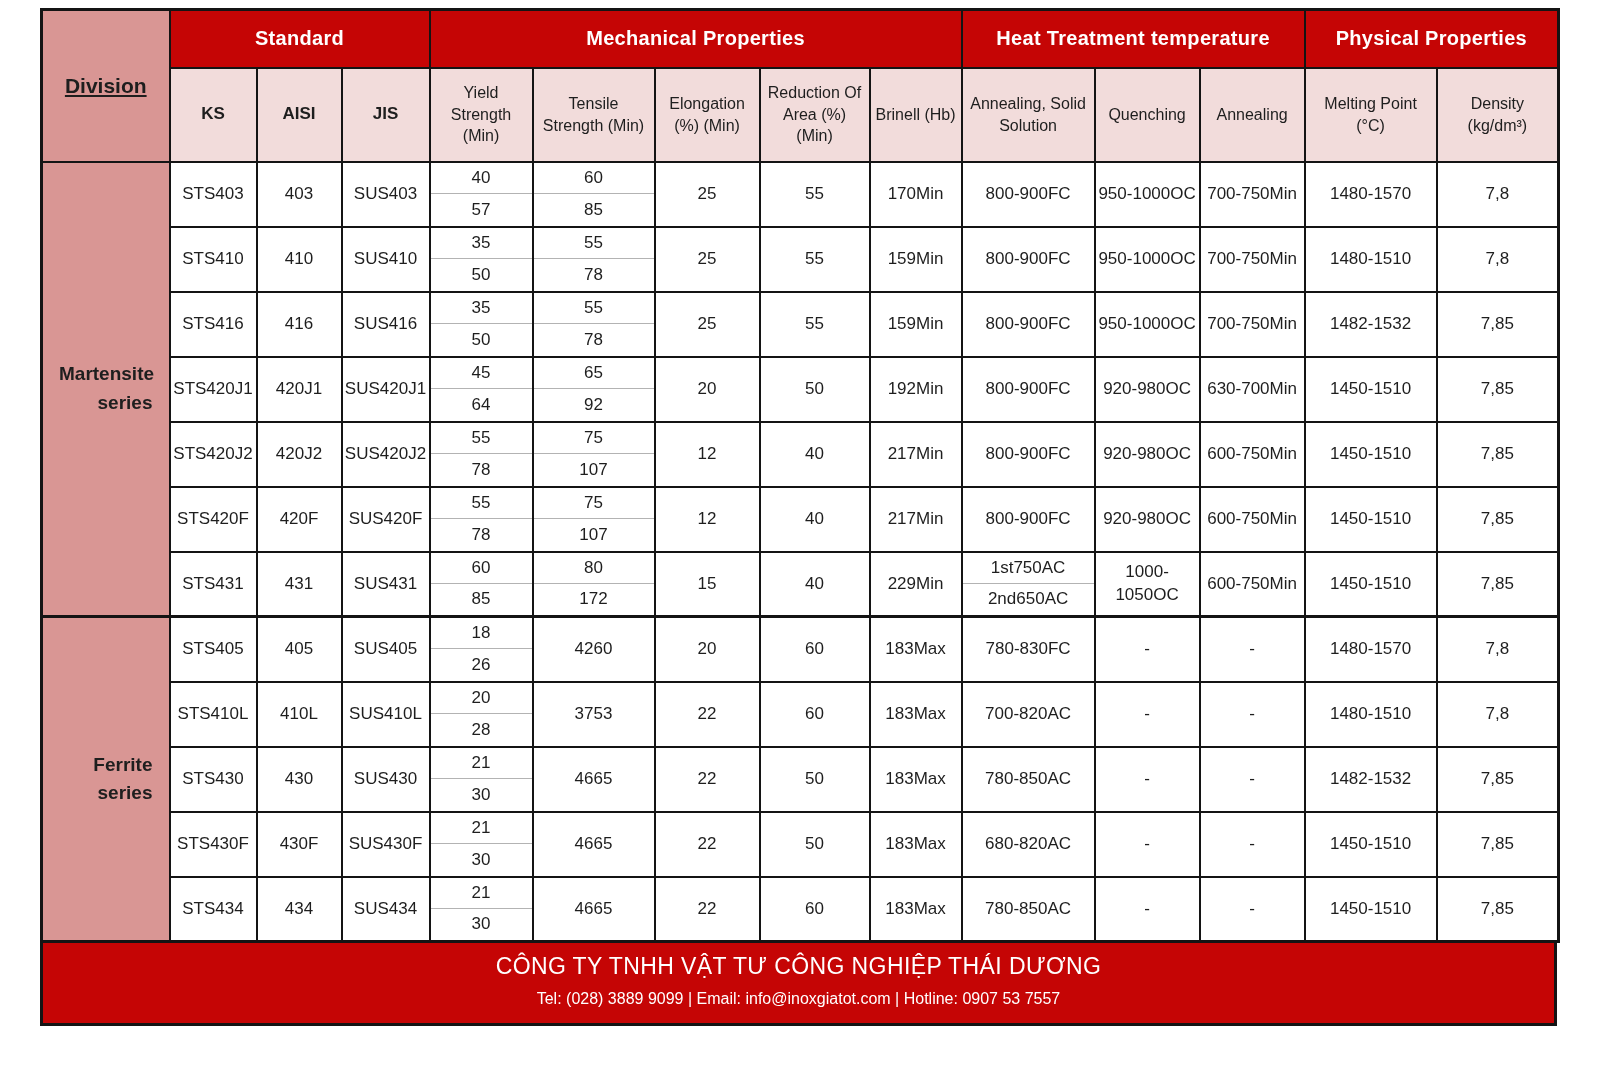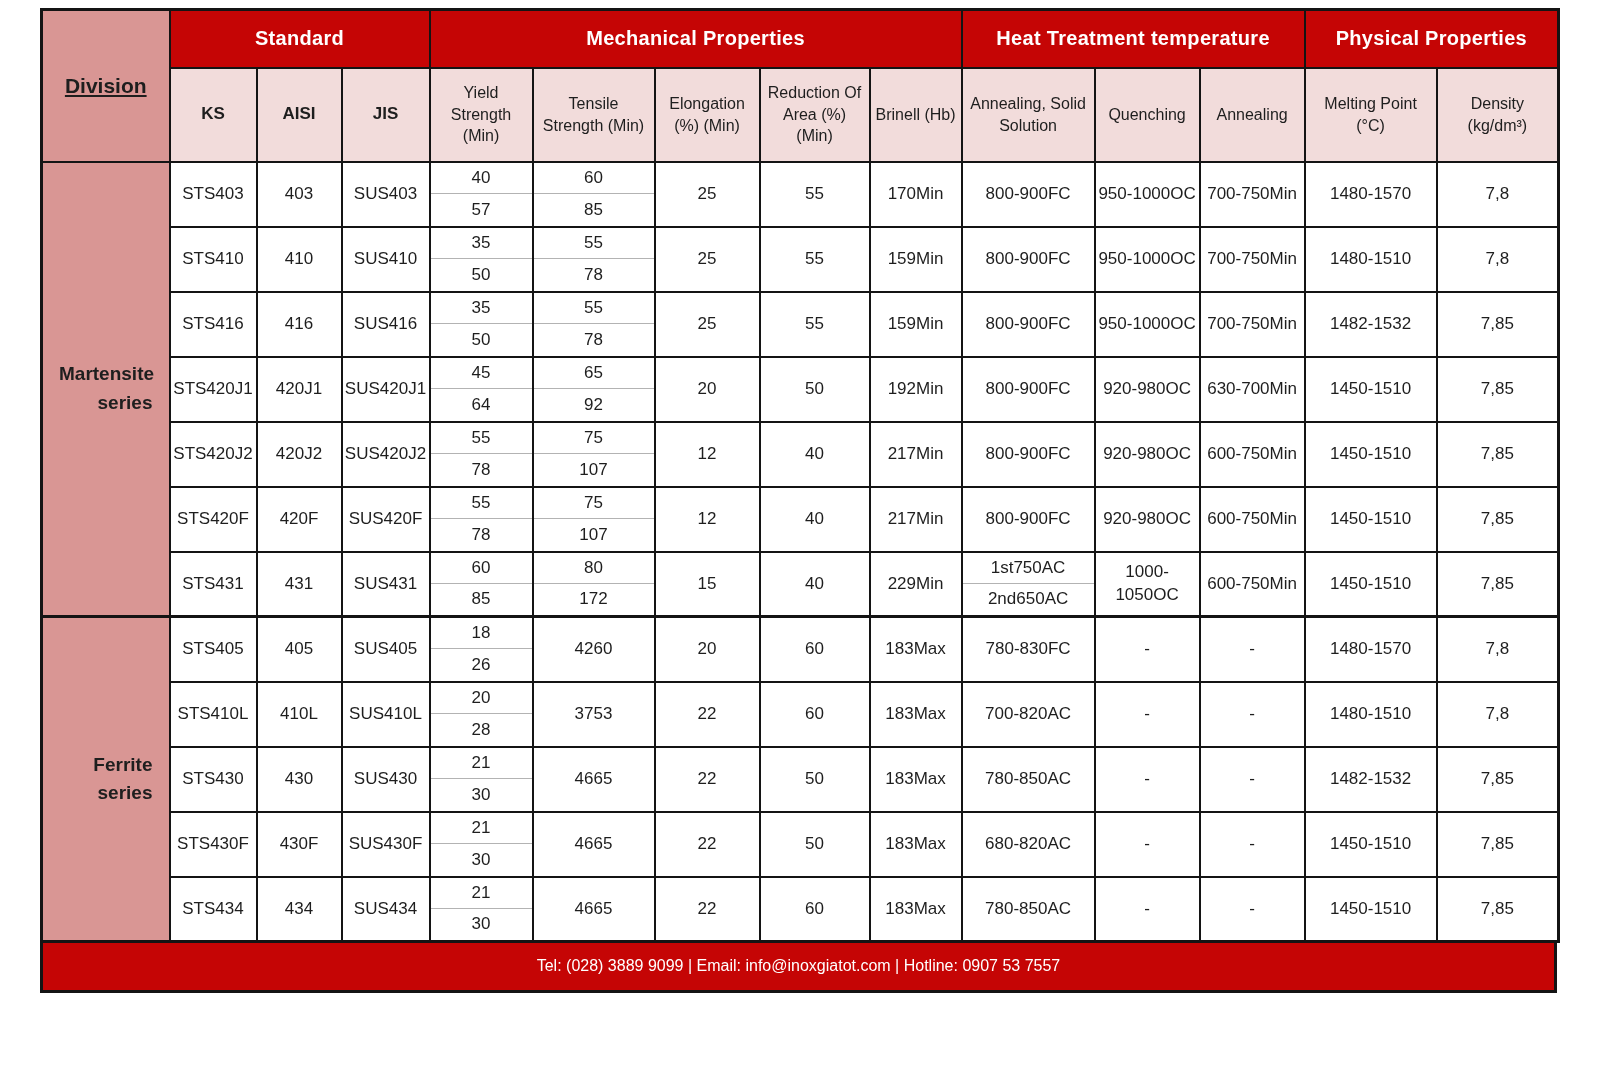--- a/index.html
+++ b/index.html
@@ -325,15 +325,16 @@
         <td>780-850AC</td>
         <td>-</td>
         <td>-</td>
         <td>1450-1510</td>
         <td>7,85</td>
       </tr>
     </tbody>
   </table>
 
   <div class="footer">
+    <div class="company">CÔNG TY TNHH VẬT TƯ CÔNG NGHIỆP THÁI DƯƠNG</div>
     <div class="contact">Tel: (028) 3889 9099  |  Email: info@inoxgiatot.com  |  Hotline: 0907 53 7557</div>
   </div>
 </div>
 
 </body></html>

